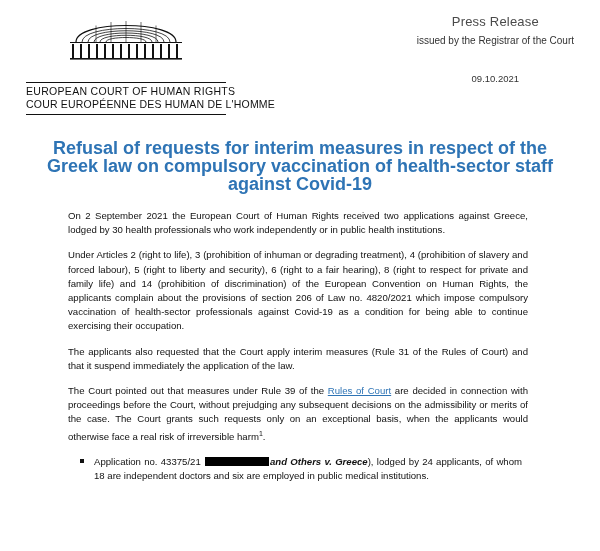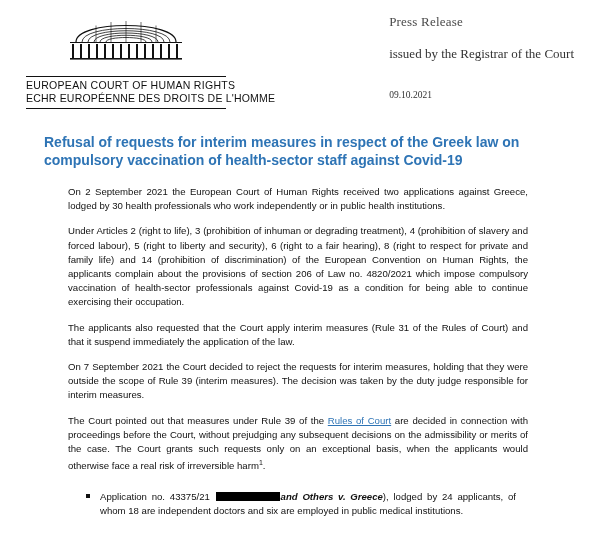--- a/index.html
+++ b/index.html
@@ -38,64 +38,63 @@
   .emblem {
     width: 200px;
     height: 52px;
     position: relative;
   }
   .court-names {
     border-top: 1px solid #111;
     border-bottom: 1px solid #111;
     padding: 2px 0 3px 0;
     width: 200px;
-    margin-top: 12px;
+    margin-top: 18px;
   }
   .court-name-en {
     font-size: 10.5px;
     letter-spacing: 0.3px;
     color: #111;
     line-height: 13px;
     white-space: nowrap;
   }
   .court-name-fr {
     font-size: 10.5px;
     letter-spacing: 0.2px;
     color: #111;
     line-height: 13px;
     white-space: nowrap;
   }
   .header-right {
-    text-align: left;
+    text-align: center;
     padding-top: 2px;
-    font-family: Liberation Serif, serif;
   }
   .press-release {
     font-size: 13px;
     color: #4a4a4a;
     letter-spacing: 0.2px;
   }
   .issued-by {
-    font-size: 13px;
+    font-size: 10px;
     color: #333;
-    margin-top: 16px;
+    margin-top: 6px;
   }
   .ref-block {
     margin-top: 26px;
     font-size: 9.5px;
     color: #333;
     line-height: 14px;
   }
 
   
   .title {
     margin: 24px 44px 0 44px;
-    text-align: left;
+    text-align: center;
     color: #2e74b5;
-    font-size: 14px;
+    font-size: 18px;
     font-weight: bold;
     line-height: 18px;
   }
 
   
   .body {
     margin: 16px 68px 0 68px;
     font-size: 9.6px;
     line-height: 14.2px;
     text-align: justify;
@@ -105,21 +104,21 @@
     margin: 0 4px 11px 0;
   }
   .linkish {
     color: #2e74b5;
   }
   sup {
     font-size: 7px;
     vertical-align: super;
   }
   .bullets {
-    margin: 16px;
+    margin: 10px;
     padding: 0;
     list-style: none;
   }
   .bullets li {
     position: relative;
     padding-left: 16px;
     margin-bottom: 10px;
     text-align: justify;
   }
   .bullets li .marker {
@@ -188,40 +187,39 @@
             <rect x="126" y="32" width="2" height="14"></rect>
             <rect x="134" y="32" width="2" height="14"></rect>
             <rect x="142" y="32" width="2" height="14"></rect>
             <rect x="150" y="32" width="2" height="14"></rect>
             <rect x="44" y="46" width="112" height="1.6"></rect>
           </g>
         </svg>
       </div>
       <div class="court-names">
         <div class="court-name-en">EUROPEAN COURT OF HUMAN RIGHTS</div>
-        <div class="court-name-fr">ECHR EUROPÉENNE DES DROITS DE L'HOMME</div>
+        <div class="court-name-fr">COUR EUROPÉENNE DES HUMAN DE L'HOMME</div>
       </div>
     </div>
 
     <div class="header-right">
       <div class="press-release">Press Release</div>
       <div class="issued-by">issued by the Registrar of the Court</div>
       <div class="ref-block">
         <div>09.10.2021</div>
       </div>
     </div>
   </div>
 
   <div class="title">Refusal of requests for interim measures in respect of the Greek law on compulsory vaccination of health-sector staff against Covid-19</div>
 
   <div class="body">
     <p>On 2 September 2021 the European Court of Human Rights received two applications against Greece, lodged by 30 health professionals who work independently or in public health institutions.</p>
     <p>Under Articles 2 (right to life), 3 (prohibition of inhuman or degrading treatment), 4 (prohibition of slavery and forced labour), 5 (right to liberty and security), 6 (right to a fair hearing), 8 (right to respect for private and family life) and 14 (prohibition of discrimination) of the European Convention on Human Rights, the applicants complain about the provisions of section 206 of Law no. 4820/2021 which impose compulsory vaccination of health-sector professionals against Covid-19 as a condition for being able to continue exercising their occupation.</p>
     <p>The applicants also requested that the Court apply interim measures (Rule 31 of the Rules of Court) and that it suspend immediately the application of the law.</p>
-    <p>On 7 September 2021 the Court decided to reject the requests for interim measures, holding that they were outside the scope of Rule 39 (interim measures). The decision was taken by the duty judge responsible for interim measures.</p>
     <p><span>The Court pointed out that measures under Rule 39 of the </span><a class="linkish" href="#">Rules of Court</a><span> are decided in connection with proceedings before the Court, without prejudging any subsequent decisions on the admissibility or merits of the case. The Court grants such requests only on an exceptional basis, when the applicants would otherwise face a real risk of irreversible harm</span><sup>1</sup><span>.</span></p>
 
     <ul class="bullets">
       <li>
         <span class="marker"></span><span>Application no. 43375/21 </span><span class="redact"></span><span class="ital-bold">and Others v. Greece</span><span>), lodged by 24 applicants, of whom 18 are independent doctors and six are employed in public medical institutions.</span>
       </li>
 
     </ul>
   </div>
 

